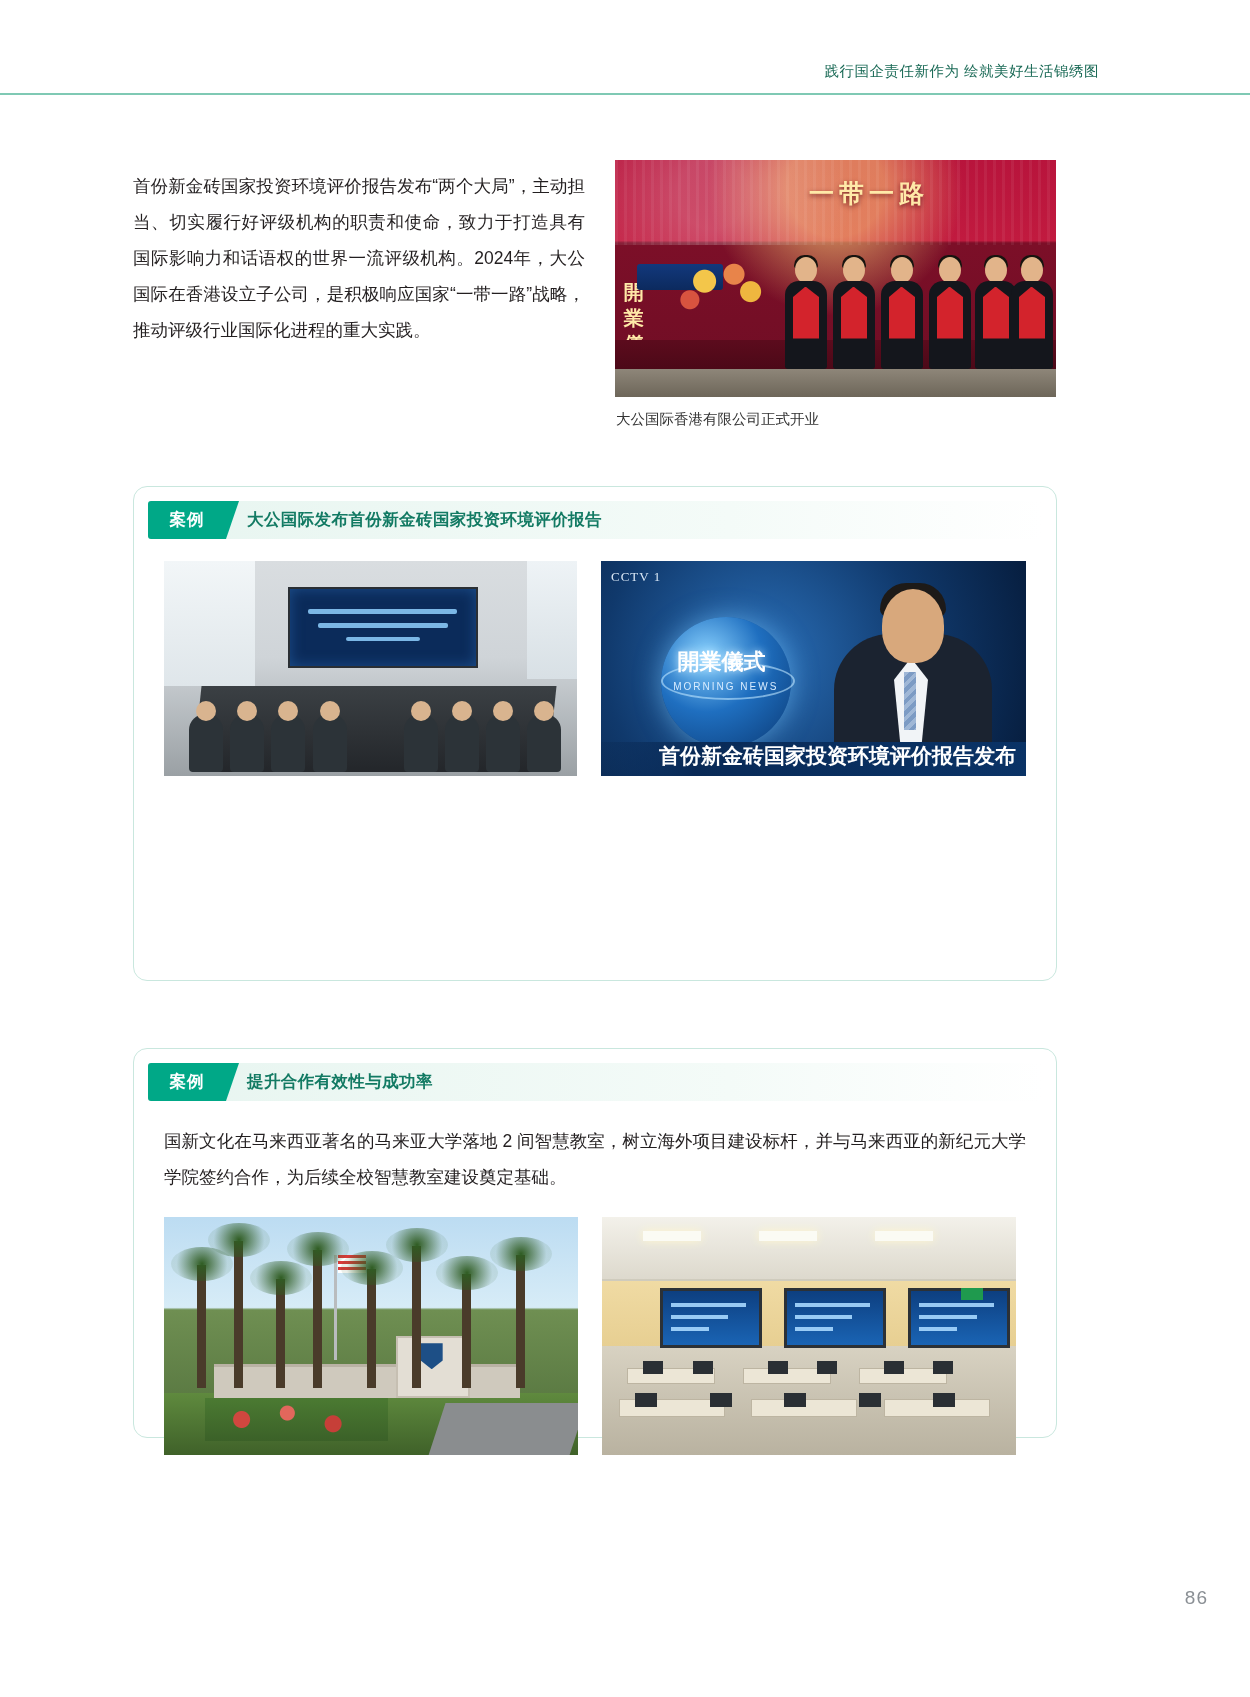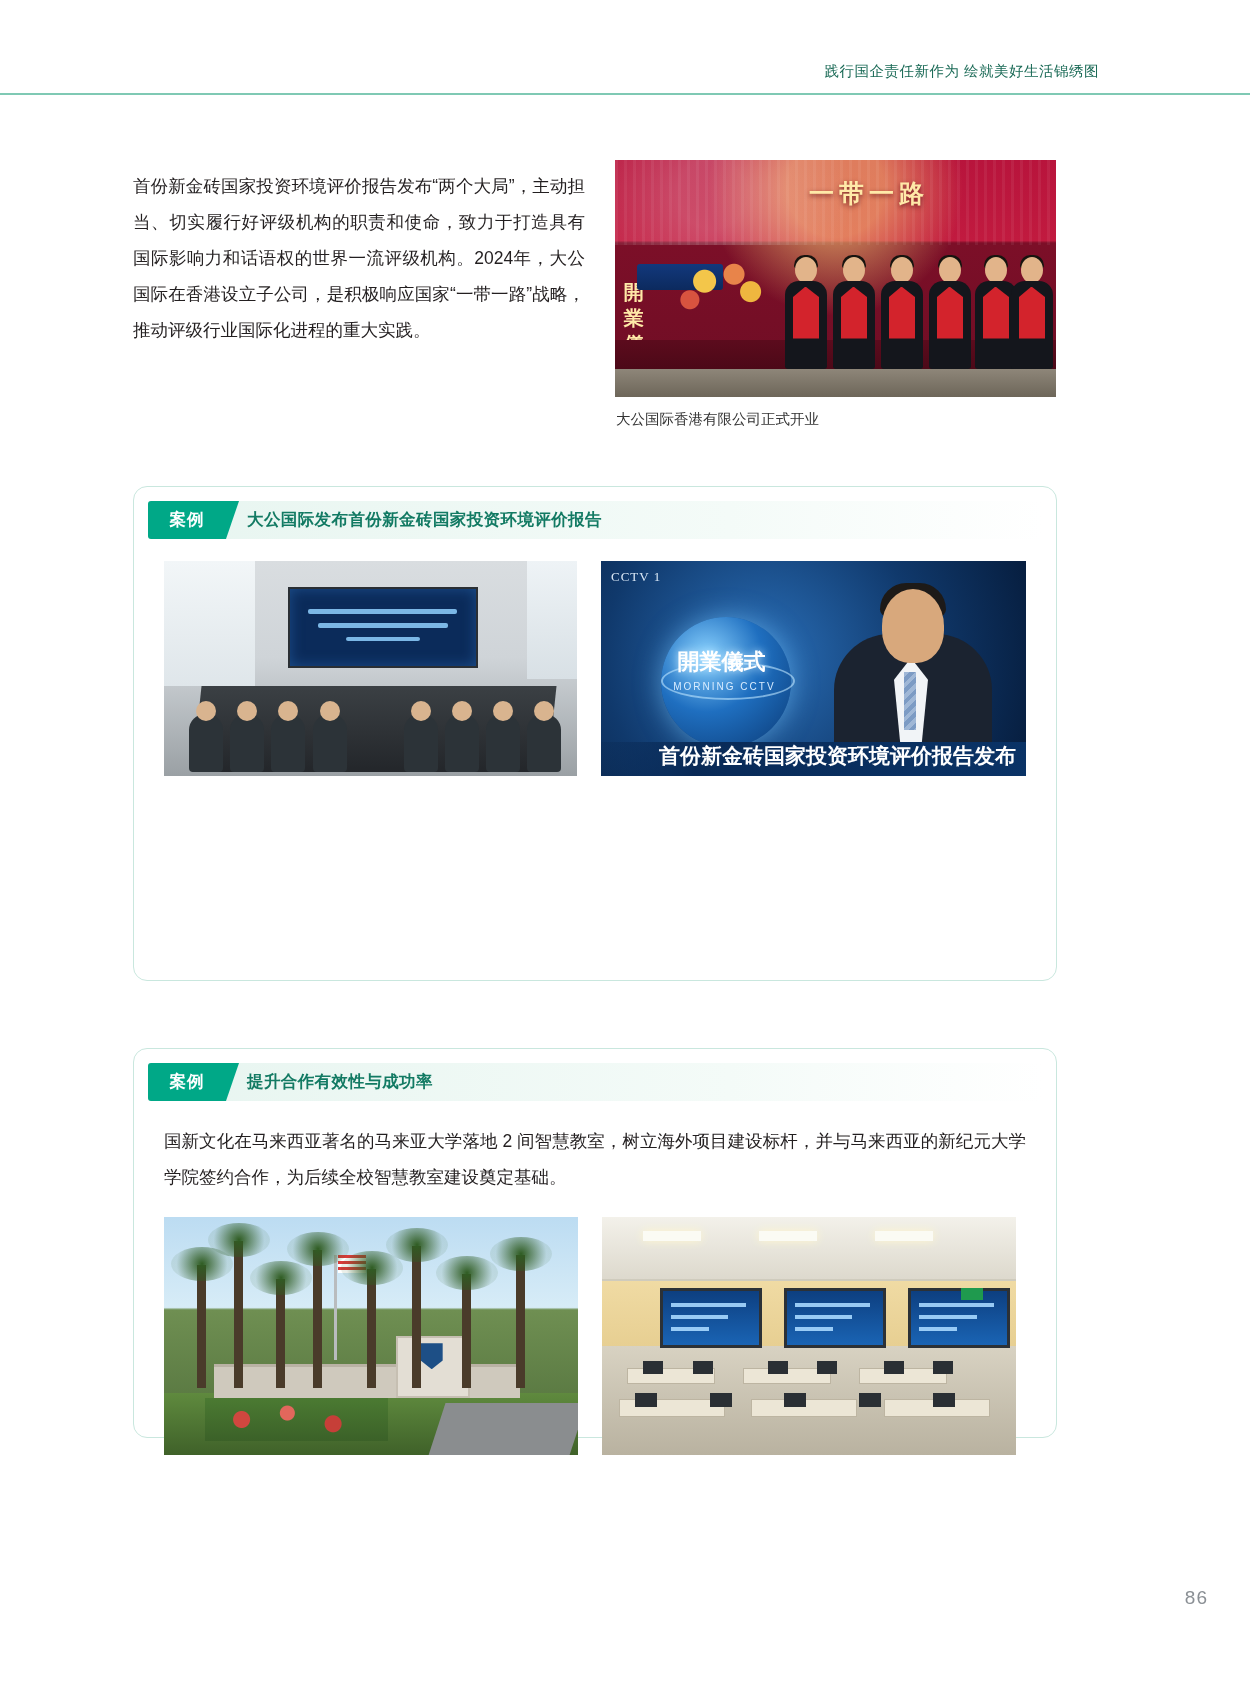--- a/index.html
+++ b/index.html
@@ -512,21 +512,21 @@
       <div class="p h" style="left:68%;"></div>
       <div class="p h" style="left:78%;"></div>
       <div class="p h" style="left:88%;"></div>
     </div>
 
     <div class="photo ph-cctv">
       <div class="cctv-logo">CCTV 1</div>
       <div class="globe"></div>
       <div class="globe-band"></div>
       <div class="brand-cn">開業儀式</div>
-      <div class="brand-en">MORNING CCTV</div>
+      <div class="brand-en">MORNING NEWS</div>
       <div class="anchor-body"></div>
       <div class="anchor-shirt"></div>
       <div class="anchor-tie"></div>
       <div class="anchor-hair"></div>
       <div class="anchor-head"></div>
       <div class="ticker"></div>
       <div class="ticker-text">首份新金砖国家投资环境评价报告发布</div>
     </div>
   </div>
 </div>

